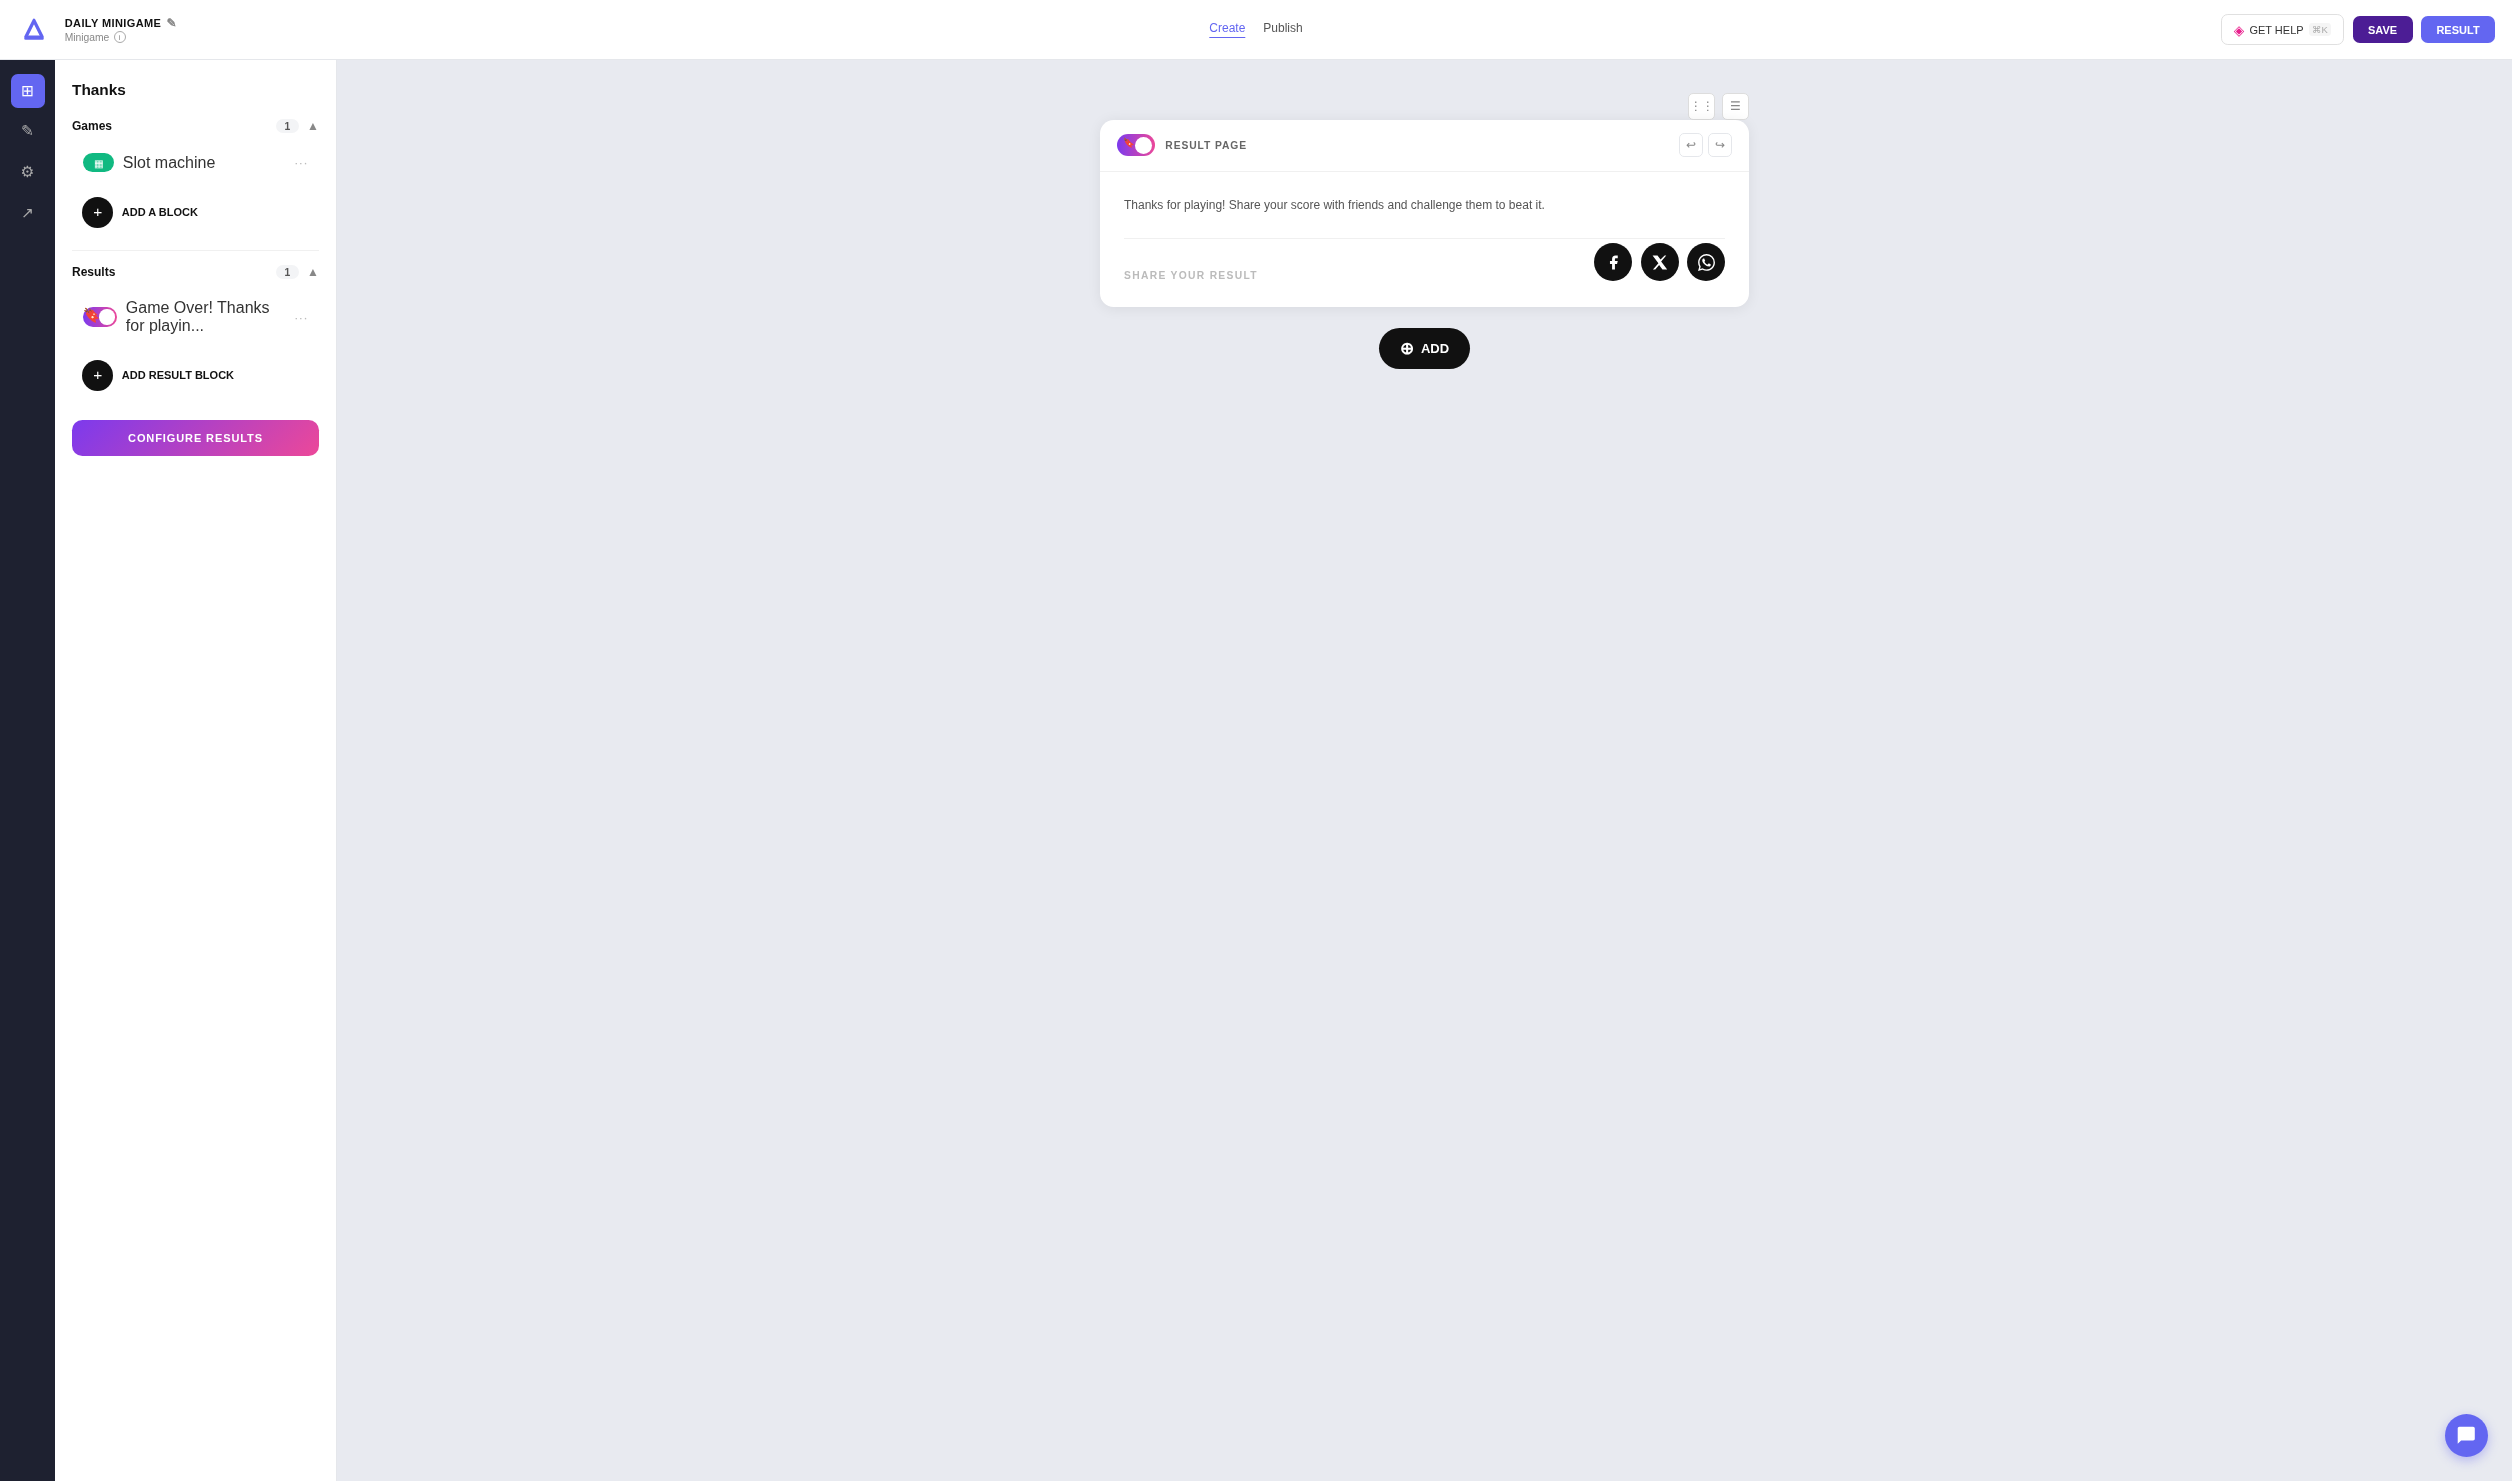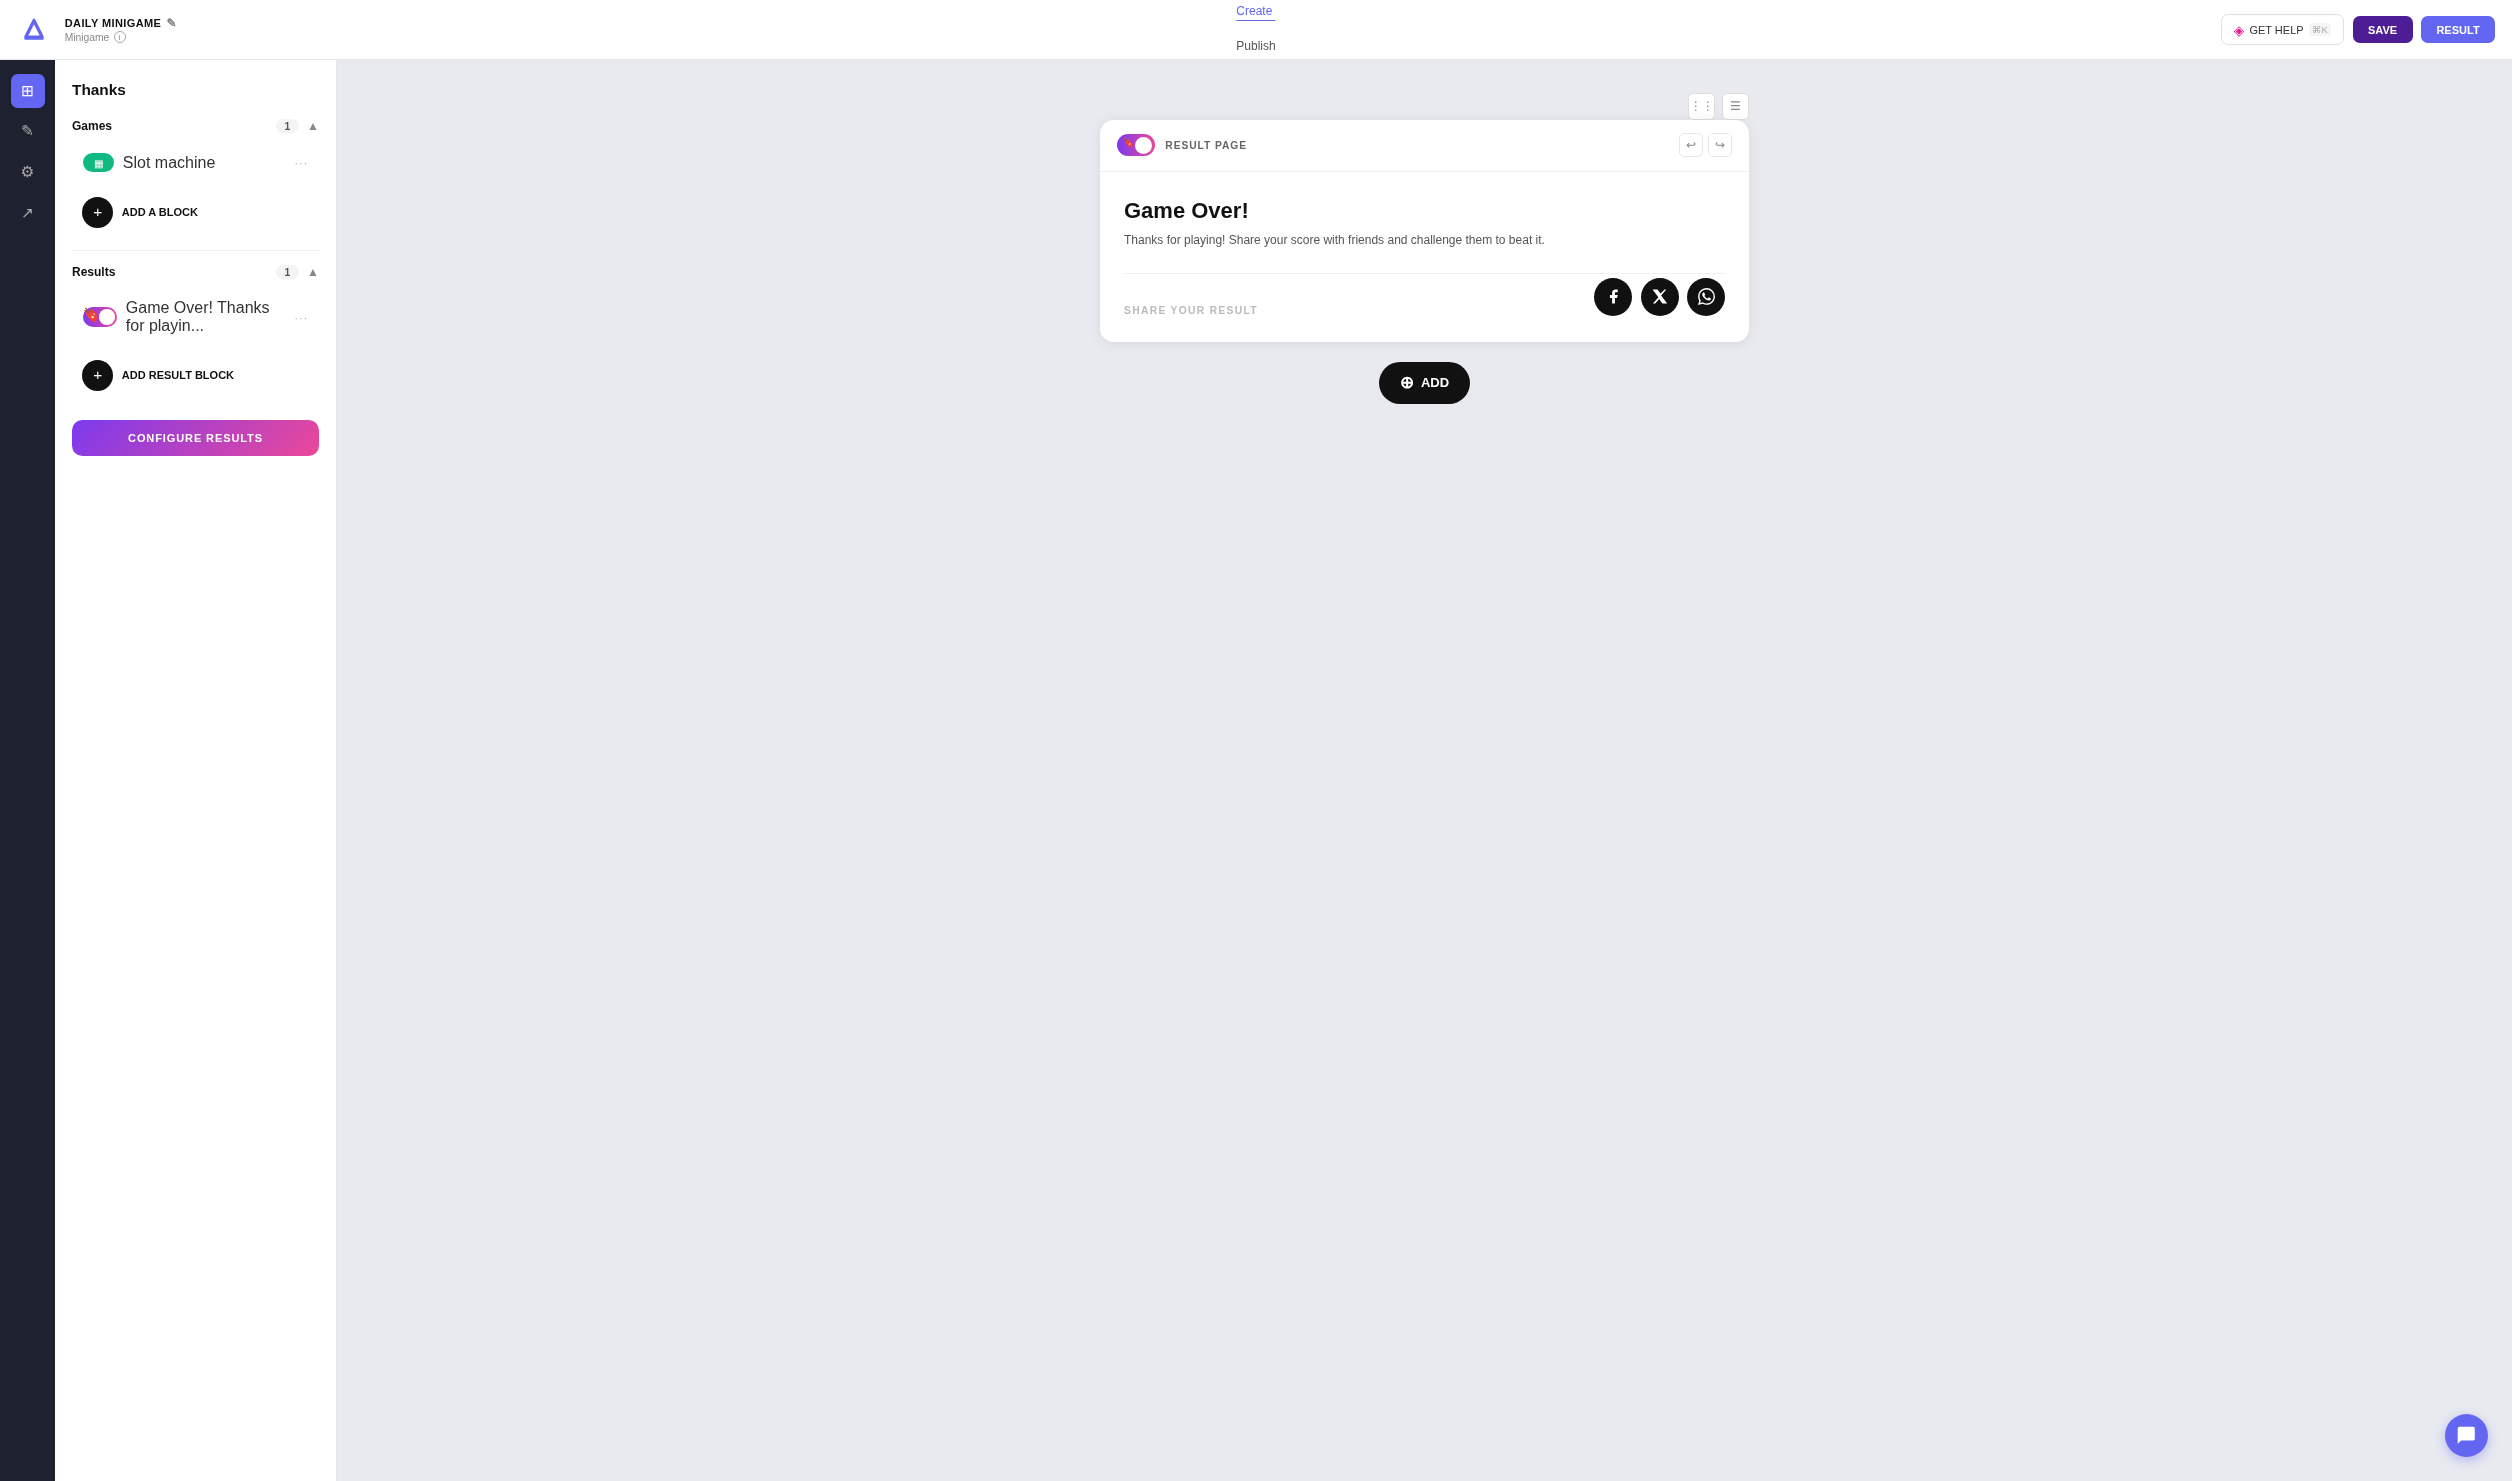--- a/index.html
+++ b/index.html
@@ -11,21 +11,21 @@
       background: #fff; border-bottom: 0.9px solid #e5e7eb;
       padding: 0 17px; gap: 13.7px; position: relative; z-index: 10;
     }
     .header-logo { display: flex; align-items: center; gap: 8.5px; }
     .logo-icon { width: 34px; height: 34px; }
     .header-title-group { display: flex; flex-direction: column; }
     .header-title { display: flex; align-items: center; gap: 5.1px; font-weight: 700; font-size: 11px; color: #111; letter-spacing: 0.4px; }
     .edit-icon { color: #888; font-size: 12px; cursor: pointer; }
     .header-subtitle { display: flex; align-items: center; gap: 4.3px; font-size: 10.3px; color: #888; margin-top: 1.7px; }
     .info-icon { width: 12px; height: 12px; border-radius: 50%; border: 0.9px solid #aaa; display: inline-flex; align-items: center; justify-content: center; font-size: 7.7px; color: #888; }
-    .header-nav { display: flex; gap: 18px; position: absolute; left: 50%; transform: translateX(-50%); flex-direction: column; }
+    .header-nav { display: flex; gap: 18px; position: absolute; left: 50%; transform: translateX(-50%); }
     .nav-item { font-size: 12px; color: #555; cursor: pointer; padding-bottom: 1.7px; text-decoration: none; }
     .nav-item.active { color: #6366f1; border-bottom: 1.7px solid #6366f1; }
     .header-actions { display: flex; align-items: center; gap: 8.5px; margin-left: auto; }
     .get-help-btn {
       display: flex; align-items: center; gap: 5.1px;
       border: 1.3px solid #e0e0e0; border-radius: 6.8px;
       padding: 6.8px 12px; font-size: 11px; font-weight: 500;
       cursor: pointer; background: #fff; color: #333;
     }
     .get-help-icon { color: #e91e8c; font-size: 13.7px; }
@@ -308,21 +308,20 @@
           <span class="bm">🔖</span>
         </div>
         <span class="result-page-label">RESULT PAGE</span>
         <div class="undo-redo">
           <button class="undo-btn">↩</button>
           <button class="redo-btn">↪</button>
         </div>
       </div>
 
       <div class="result-card-body">
-        <div class="result-title">Game Over!</div>
         <div class="result-subtitle">Thanks for playing! Share your score with friends and challenge them to beat it.</div>
 
         <div class="share-row">
           <span class="share-label">SHARE YOUR RESULT</span>
           <div class="share-icons">
             <div class="share-icon-btn">
               <svg viewBox="0 0 24 24" width="17" height="17" fill="white">
                 <path d="M18 2h-3a5 5 0 00-5 5v3H7v4h3v8h4v-8h3l1-4h-4V7a1 1 0 011-1h3z"></path>
               </svg>
             </div>

